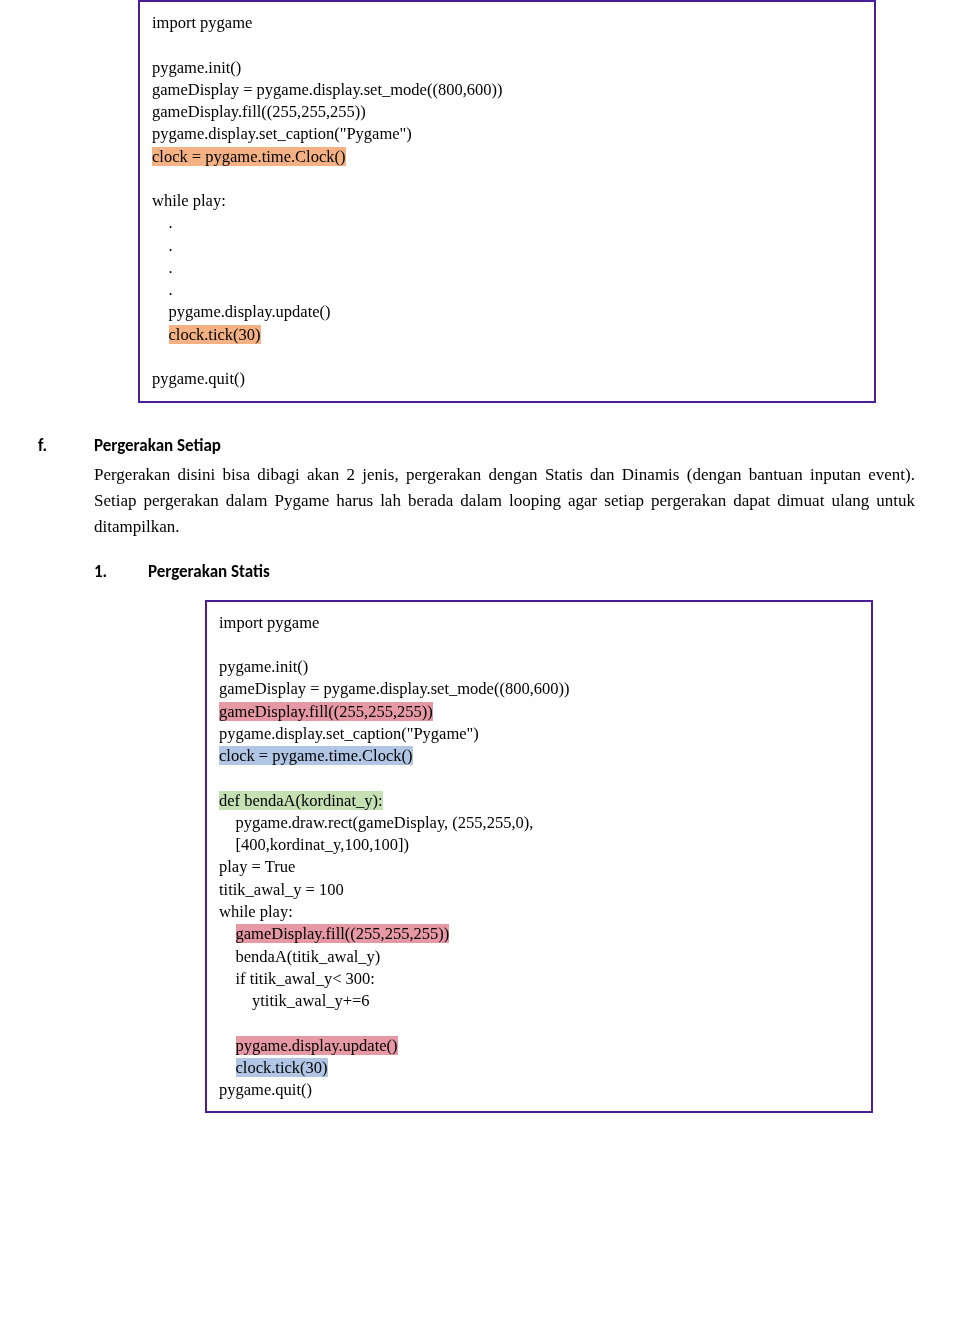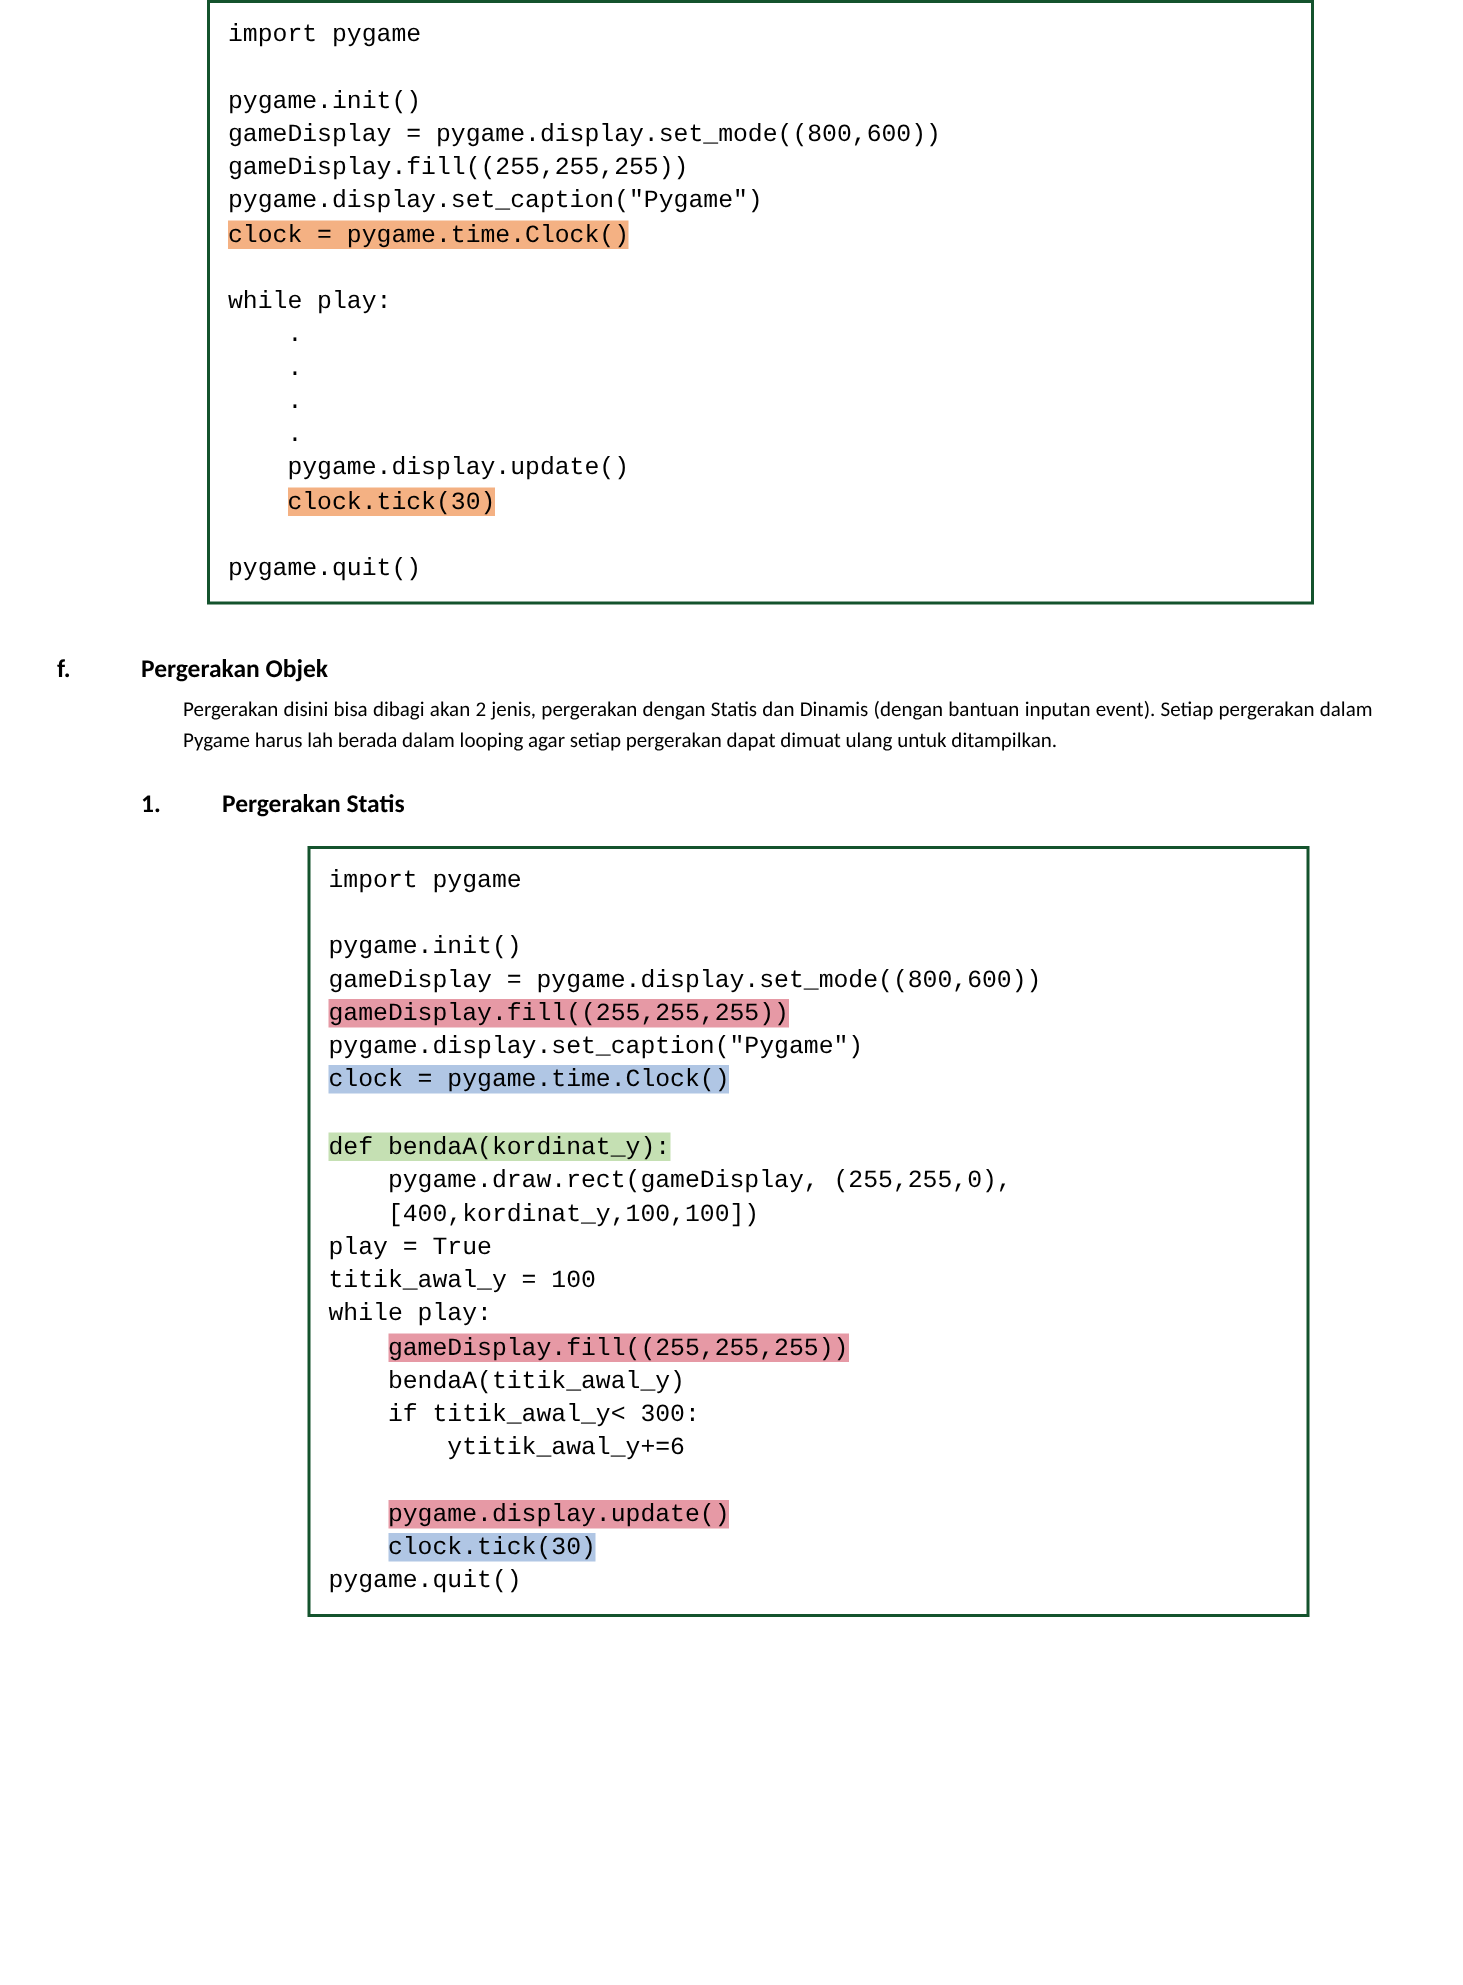--- a/index.html
+++ b/index.html
@@ -7,23 +7,23 @@
       margin: 0;
       padding: 0;
       background: #fff;
       color: #000;
       width: 975px;
     }
     .page {
       padding: 0 30px 30px 0;
     }
     .code-box {
-      border: 2px solid #14532d;
+      border: 2px solid #4c1d95;
       padding: 10px 12px;
-      font-family: Liberation Mono, monospace;
+      font-family: Liberation Serif, serif;
       font-size: 16.5px;
       line-height: 1.35;
       white-space: pre;
       margin-bottom: 30px;
     }
     .code-box-1 {
       margin-left: 138px;
       width: 710px;
     }
     .code-box-2 {
@@ -42,24 +42,25 @@
     .heading-row {
       display: flex;
       font-size: 17px;
       font-weight: bold;
       margin-bottom: 6px;
       margin-top: 32px;
     }
     .heading-label { width: 56px; }
     .heading-text {}
     .body-text {
-      font-size: 14px;
+      font-size: 17px;
       line-height: 1.55;
       text-align: justify;
-      margin-left: 84px;
+      margin-left: 56px;
+      font-family: Liberation Serif, serif;
     }
     .subsection {
       margin-top: 20px;
     }
     .subheading-row {
       display: flex;
       font-size: 17px;
       font-weight: bold;
       margin-bottom: 6px;
       margin-left: 56px;
@@ -91,21 +92,21 @@
 <span>    .</span>
 <span>    .</span>
 <span>    pygame.display.update()</span>
 <span>    </span><span class="hl-orange">clock.tick(30)</span>
 <span></span>
 <span>pygame.quit()</span></div>
 
   <div class="section">
     <div class="heading-row">
       <span class="heading-label">f.</span>
-      <span class="heading-text">Pergerakan Objek</span>
+      <span class="heading-text">Pergerakan Setiap</span>
     </div>
     <div class="body-text">Pergerakan disini bisa dibagi akan 2 jenis, pergerakan dengan Statis dan Dinamis (dengan bantuan inputan event). Setiap pergerakan dalam Pygame harus lah berada dalam looping agar setiap pergerakan dapat dimuat ulang untuk ditampilkan.</div>
 
     <div class="subsection">
       <div class="subheading-row">
         <span class="subheading-label">1.</span>
         <span>Pergerakan Statis</span>
       </div>
     </div>
   </div>

